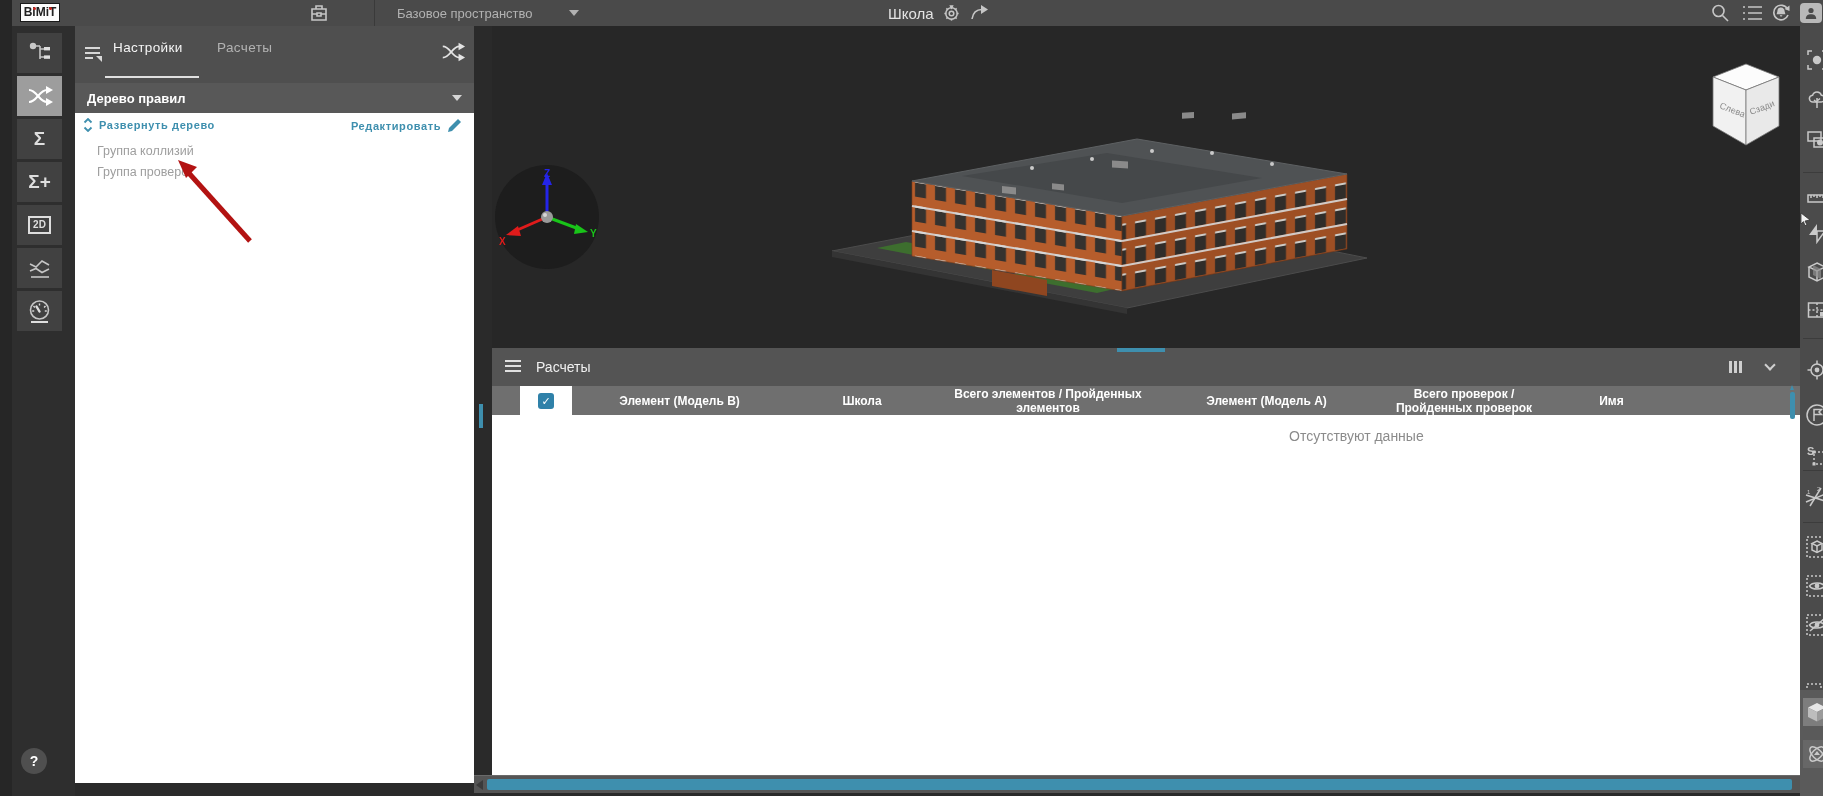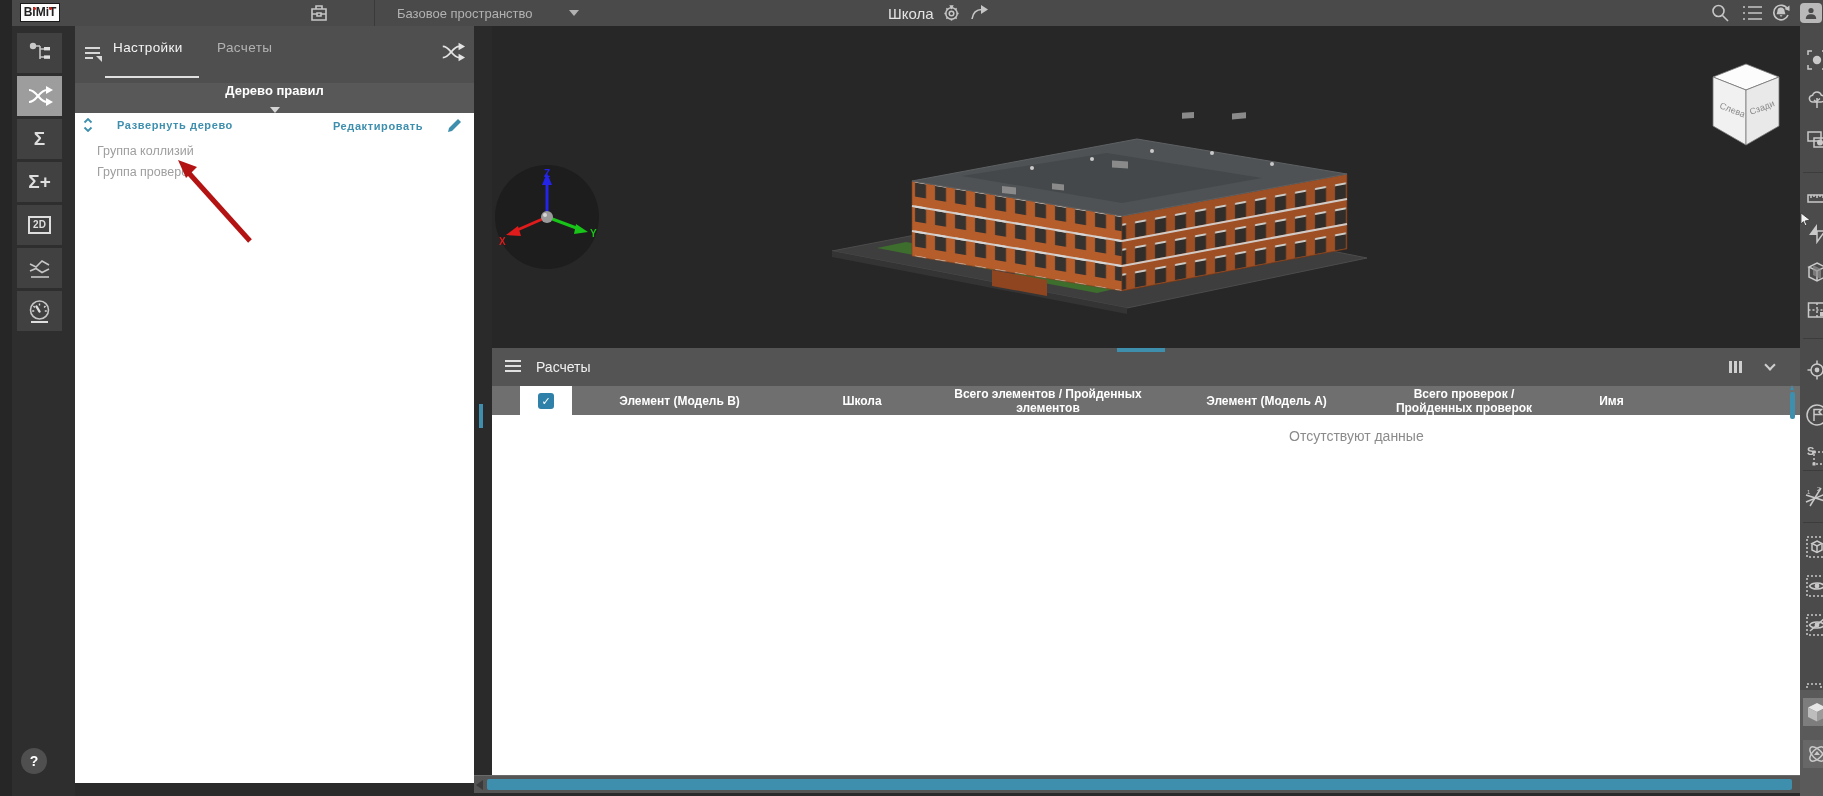--- a/index.html
+++ b/index.html
@@ -43,25 +43,25 @@
   
   .left-panel{position:absolute;left:63px;top:26px;width:399px;height:757px;background:#ffffff;z-index:10;}
   .lp-header{position:absolute;left:0;top:0;width:399px;height:57px;background:#4f4f4f;}
   .collapse-btn{position:absolute;left:8px;top:18px;background:none;border:none;cursor:pointer;}
   .tab{position:absolute;top:14px;background:none;border:none;cursor:pointer;font-size:13.5px;letter-spacing:.4px;}
   .tab-1{left:38px;color:#f5f5f5;}
   .tab-2{left:142px;color:#b2b2b2;}
   .tab-underline{position:absolute;left:30px;top:50px;width:94px;height:2px;background:#e0e0e0;}
   .lp-shuffle{position:absolute;right:8px;top:14px;background:none;border:none;cursor:pointer;}
   .section-bar{position:absolute;left:0;top:57px;width:399px;height:30px;background:#585858;display:flex;
-    align-items:center;justify-content:space-between;padding:0 12px;cursor:pointer;flex-direction:column;}
+    align-items:center;justify-content:space-between;padding:0 12px;cursor:pointer;}
   .section-bar span{color:#fff;font-size:13px;font-weight:bold;}
   .link-row{position:absolute;left:0;top:92px;width:399px;height:22px;}
   .link{background:none;border:none;color:var(--accent);font-size:11px;font-weight:bold;letter-spacing:.6px;
-    cursor:pointer;display:inline-flex;align-items:center;gap:24px;}
+    cursor:pointer;display:inline-flex;align-items:center;gap:6px;}
   .link-expand{position:absolute;left:8px;top:0;}
   .link-edit{position:absolute;right:12px;top:0;}
   .tree-item{position:absolute;left:22px;color:#9e9e9e;font-size:12.5px;cursor:pointer;}
   .ti-0{top:118px}.ti-1{top:139px}
   .arrow-overlay{position:absolute;left:0;top:0;width:399px;height:757px;pointer-events:none;}
   .arrow-overlay line{stroke:var(--arrow-red);}
   .arrow-overlay polygon{fill:var(--arrow-red);}
 
   
   .v-handle{position:absolute;left:467px;top:404px;width:4px;height:24px;background:var(--accent);cursor:col-resize;z-index:20;}

